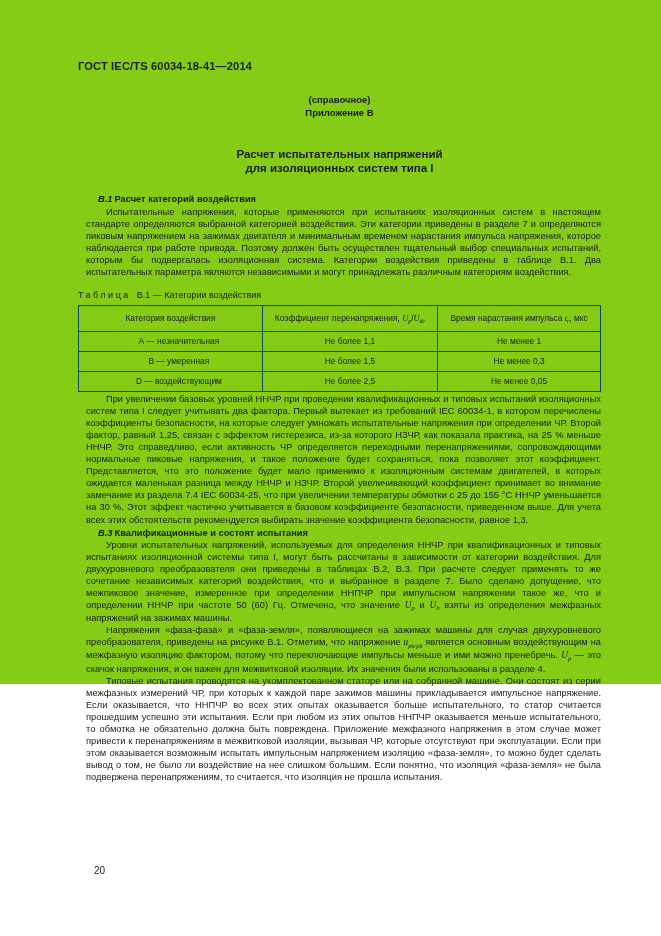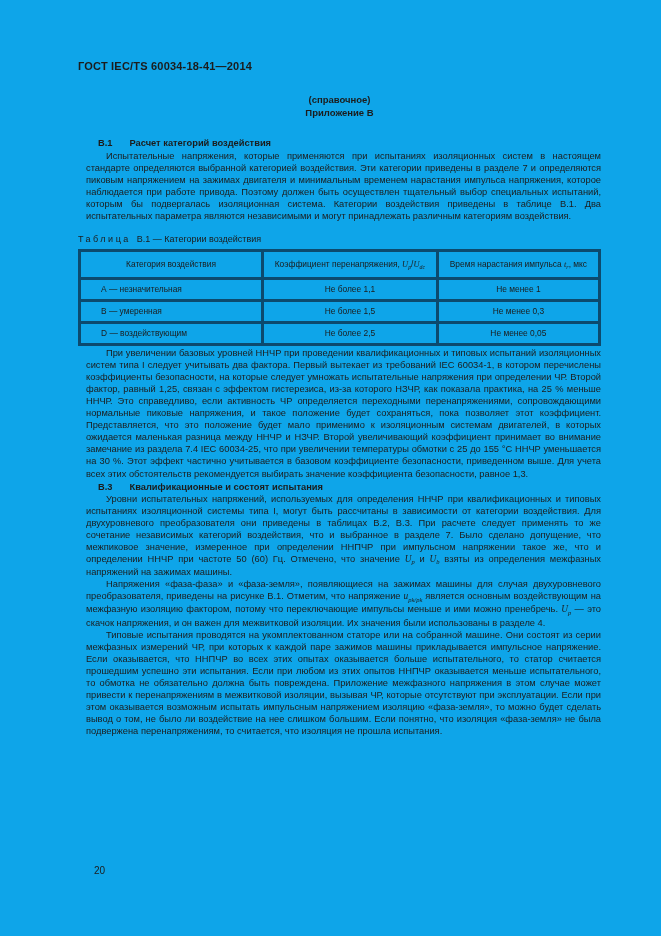--- a/index.html
+++ b/index.html
@@ -1,66 +1,66 @@
 <!DOCTYPE html>
 <html lang="ru"><head>
 <meta charset="utf-8">
 <style>
   html,body { margin:0; padding:0; }
   body {
     width:661px; height:936px; background:#ffffff; overflow:hidden;
     font-family:"Liberation Sans", sans-serif; color:#1c1c1c;
     -webkit-font-smoothing:antialiased;
   }
-  .page { position:relative; width:661px; height:936px; background:#0ea5e9; }
+  .page { position:relative; width:661px; height:684px; background:#84cc16; }
   .content { position:absolute; left:78px; top:0; width:523px; }
 
   .doc-code {
     margin-top:60px; font-size:11px; font-weight:bold; letter-spacing:0.2px;
   }
   .annex-block {
     margin-top:21px; text-align:center; font-weight:bold;
     font-size:9.5px; line-height:13px;
   }
   .main-title {
     margin-top:28px; text-align:center; font-weight:bold;
     font-size:11.5px; line-height:14px;
   }
 
   .sec-heading {
     margin-top:18px; padding-left:20px;
     font-size:9.3px; font-weight:bold; line-height:12px;
   }
-  .sec-heading .sec-num { margin-right:17px; }
+  .sec-heading .sec-num { margin-right:2px;font-style:italic; }
 
   p.body-text {
     margin:1px 0 0 8px; font-size:9.3px; line-height:12.1px;
     text-align:justify; text-indent:20px;
   }
   p.no-top { margin-top:0; }
 
   .table-caption {
     margin-top:10px; font-size:9px; line-height:12px;
   }
   .table-caption .cap-label { letter-spacing:2.5px; }
   .table-caption .cap-text { margin-left:6px; }
 
   table.b1 {
     margin-top:4px; width:100%; border-collapse:collapse;
     font-size:8.4px; color:#1c1c1c;
   }
-  table.b1 th, table.b1 td { border:3px solid #0c4a6e; }
+  table.b1 th, table.b1 td { border:1px solid #0c4a6e; }
   table.b1 th {
     font-weight:normal; text-align:center; vertical-align:middle;
     padding:7px 4px; line-height:10px;
   }
   table.b1 td {
     text-align:center; vertical-align:middle; padding:4.5px 3px; line-height:10px;
   }
-  table.b1 td.cat { text-align:left; padding-left:20px; }
+  table.b1 td.cat { text-align:center; padding-left:20px; }
   .col1 { width:35.2%; } .col2 { width:33.6%; } .col3 { width:31.2%; }
 
   i.var { font-style:italic; font-family:"Liberation Serif", serif; }
   sub.vs {
     font-size:0.7em; vertical-align:baseline; position:relative; top:0.35em;
     font-style:italic; font-family:"Liberation Serif", serif;
   }
 
   .page-number {
     position:absolute; left:94px; top:845px; font-size:10px;margin-top:20px;
@@ -72,20 +72,24 @@
 <div class="page">
   <div class="content">
 
     <div class="doc-code">ГОСТ IEC/TS 60034-18-41—2014</div>
 
     <div class="annex-block">
       <div>(справочное)</div>
       <div>Приложение В</div>
     </div>
 
+    <div class="main-title">
+      <div>Расчет испытательных напряжений</div>
+      <div>для изоляционных систем типа I</div>
+    </div>
 
     <div class="sec-heading">
       <span class="sec-num">В.1</span><span>Расчет категорий воздействия</span>
     </div>
     <p class="body-text">Испытательные напряжения, которые применяются при испытаниях изоляционных систем в настоящем стандарте определяются выбранной категорией воздействия. Эти категории приведены в разделе 7 и определяются пиковым напряжением на зажимах двигателя и минимальным временем нарастания импульса напряжения, которое наблюдается при работе привода. Поэтому должен быть осуществлен тщательный выбор специальных испытаний, которым бы подвергалась изоляционная система. Категории воздействия приведены в таблице В.1. Два испытательных параметра являются независимыми и могут принадлежать различным категориям воздействия.</p>
 
     <div class="table-caption">
       <span class="cap-label">Таблица</span><span class="cap-text">В.1 — Категории воздействия</span>
     </div>
 

